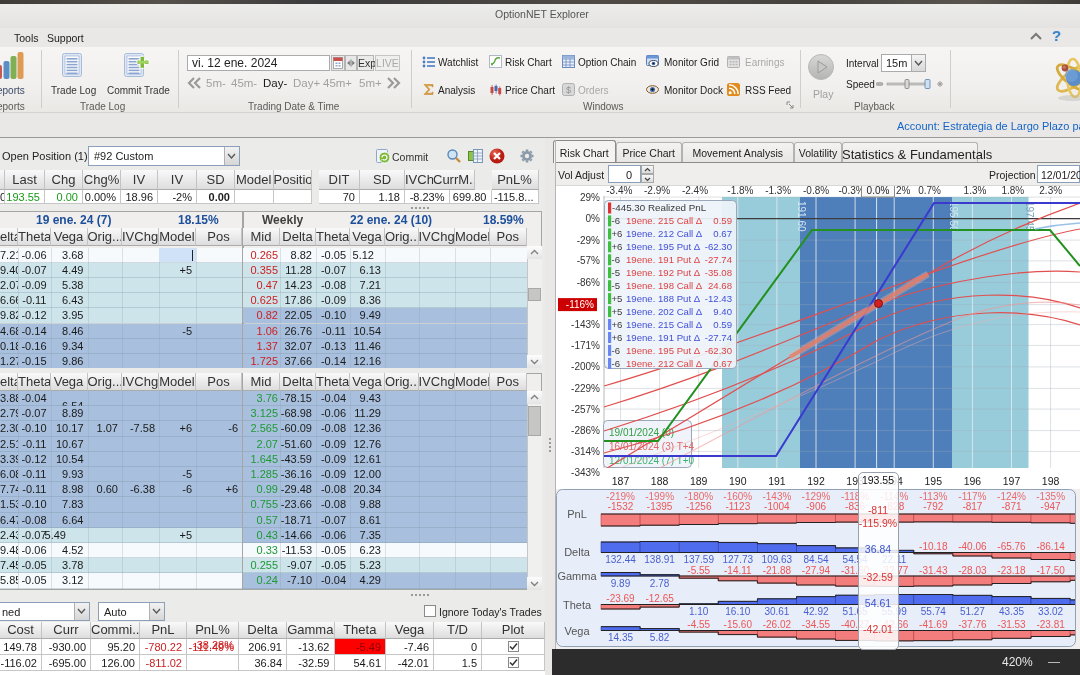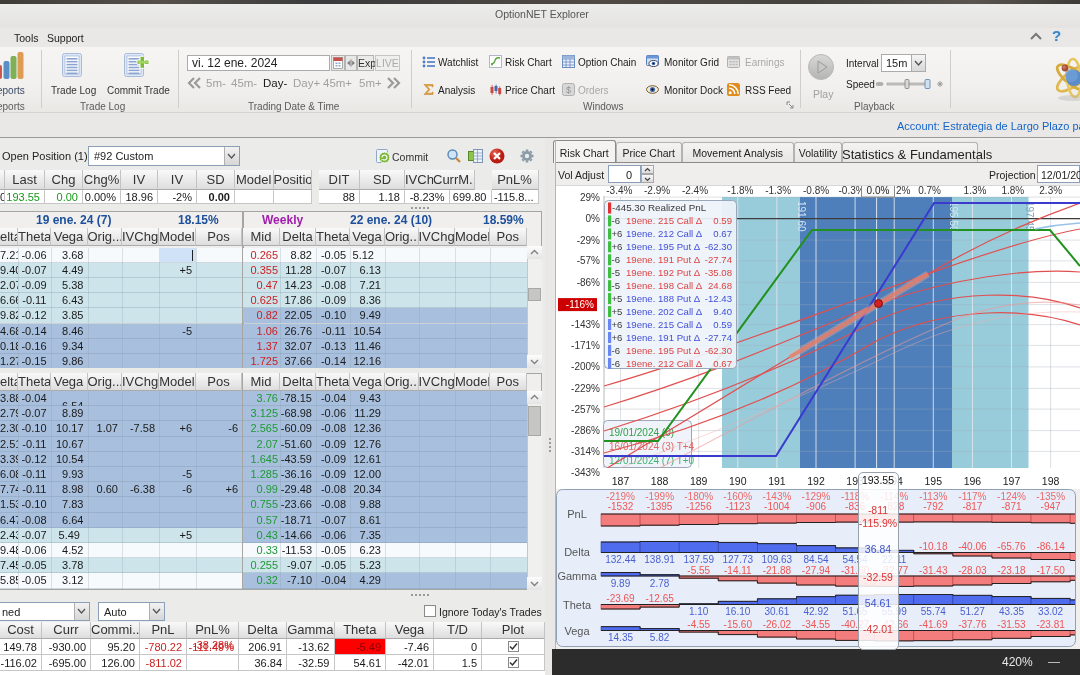--- a/index.html
+++ b/index.html
@@ -281,39 +281,39 @@
 <div class="cell" style="left:83.0px;top:190px;width:37.0px;height:14px;line-height:14px;color:#1a1a1a;padding-right:4px">0.00%</div>
 <div class="ab" style="left:121.0px;top:190px;width:37.0px;height:14px;background:#fff;border-right:1px solid #c6c6c6;border-bottom:1px solid #c6c6c6"></div>
 <div class="cell" style="left:121.0px;top:190px;width:36.0px;height:14px;line-height:14px;color:#1a1a1a;padding-right:4px">18.96</div>
 <div class="ab" style="left:158.0px;top:190px;width:39.0px;height:14px;background:#fff;border-right:1px solid #c6c6c6;border-bottom:1px solid #c6c6c6"></div>
 <div class="cell" style="left:158.0px;top:190px;width:38.0px;height:14px;line-height:14px;color:#1a1a1a;padding-right:4px">-2%</div>
 <div class="ab" style="left:197.0px;top:190px;width:38.0px;height:14px;background:#fff;border-right:1px solid #c6c6c6;border-bottom:1px solid #c6c6c6"></div>
 <div class="cell" style="left:197.0px;top:190px;width:37.0px;height:14px;line-height:14px;color:#1a1a1a;padding-right:4px"><b>0.00</b></div>
 <div class="ab" style="left:235.0px;top:190px;width:38.5px;height:14px;background:#fff;border-right:1px solid #c6c6c6;border-bottom:1px solid #c6c6c6"></div>
 <div class="ab" style="left:273.5px;top:190px;width:38.5px;height:14px;background:#fff;border-right:1px solid #c6c6c6;border-bottom:1px solid #c6c6c6"></div>
 <div class="ab" style="left:319.0px;top:190px;width:41.0px;height:14px;background:#fff;border-right:1px solid #c6c6c6;border-bottom:1px solid #c6c6c6"></div>
-<div class="cell" style="left:319.0px;top:190px;width:40.0px;height:14px;line-height:14px;padding-right:4px">88</div>
+<div class="cell" style="left:319.0px;top:190px;width:40.0px;height:14px;line-height:14px;padding-right:4px">70</div>
 <div class="ab" style="left:360.0px;top:190px;width:45.0px;height:14px;background:#fff;border-right:1px solid #c6c6c6;border-bottom:1px solid #c6c6c6"></div>
 <div class="cell" style="left:360.0px;top:190px;width:44.0px;height:14px;line-height:14px;padding-right:4px">1.18</div>
 <div class="ab" style="left:405.0px;top:190px;width:44.5px;height:14px;background:#fff;border-right:1px solid #c6c6c6;border-bottom:1px solid #c6c6c6"></div>
 <div class="cell" style="left:405.0px;top:190px;width:43.5px;height:14px;line-height:14px;padding-right:4px">-8.23%</div>
 <div class="ab" style="left:449.5px;top:190px;width:42.0px;height:14px;background:#fff;border-right:1px solid #c6c6c6;border-bottom:1px solid #c6c6c6"></div>
 <div class="cell" style="left:449.5px;top:190px;width:41.0px;height:14px;line-height:14px;padding-right:4px">699.80</div>
 <div class="ab" style="left:491.5px;top:190px;width:47.0px;height:14px;background:#fff;border-right:1px solid #c6c6c6;border-bottom:1px solid #c6c6c6"></div>
 <div class="cell" style="left:491.5px;top:190px;width:46.0px;height:14px;line-height:14px;padding-right:4px">-115.8...</div>
 <div class="ab" style="left:411.0px;top:207.0px;width:2px;height:2px;background:#9a9a98"></div>
 <div class="ab" style="left:415.0px;top:207.0px;width:2px;height:2px;background:#9a9a98"></div>
 <div class="ab" style="left:419.0px;top:207.0px;width:2px;height:2px;background:#9a9a98"></div>
 <div class="ab" style="left:423.0px;top:207.0px;width:2px;height:2px;background:#9a9a98"></div>
 <div class="ab" style="left:427.0px;top:207.0px;width:2px;height:2px;background:#9a9a98"></div>
 <div class="ab" style="left:0;top:211px;width:242.5px;height:157px;border:1px solid #a5a5a3;border-left:none;background:#f0efed"></div>
 <div class="ab" style="left:243px;top:211px;width:299px;height:157px;border:1px solid #a5a5a3;background:#f0efed"></div>
 <div class="t" style="left:36px;top:213px;font-size:12px;font-weight:bold;color:#1c4f9c">19 ene. 24 (7)</div>
 <div class="t" style="left:178px;top:213px;font-size:12px;font-weight:bold;color:#1c4f9c">18.15%</div>
-<div class="t" style="left:262px;top:213px;font-size:12px;font-weight:bold;color:#a21caf">Weekly</div>
+<div class="t" style="left:262px;top:213px;font-size:12px;font-weight:bold;color:#404040">Weekly</div>
 <div class="t" style="left:350px;top:213px;font-size:12px;font-weight:bold;color:#1c4f9c">22 ene. 24 (10)</div>
 <div class="t" style="left:483px;top:213px;font-size:12px;font-weight:bold;color:#1c4f9c">18.59%</div>
 <div class="hdrcell" style="left:0.0px;top:228.0px;width:18.0px;height:18.0px;line-height:17px">elta</div>
 <div class="hdrcell" style="left:18.0px;top:228.0px;width:32.5px;height:18.0px;line-height:17px">Theta</div>
 <div class="hdrcell" style="left:50.5px;top:228.0px;width:37.0px;height:18.0px;line-height:17px">Vega</div>
 <div class="hdrcell" style="left:87.5px;top:228.0px;width:34.5px;height:18.0px;line-height:17px">Orig...</div>
 <div class="hdrcell" style="left:122.0px;top:228.0px;width:37.0px;height:18.0px;line-height:17px">IVChg</div>
 <div class="hdrcell" style="left:159.0px;top:228.0px;width:37.0px;height:18.0px;line-height:17px">Model</div>
 <div class="hdrcell" style="left:196.0px;top:228.0px;width:46.0px;height:18.0px;line-height:17px">Pos</div>
 <div class="hdrcell" style="left:243.0px;top:228.0px;width:37.0px;height:18.0px;line-height:17px">Mid</div>
@@ -368,21 +368,21 @@
     <div class="ab" style="left:87.5px;top:47.3px;width:1px;height:15.1px;background:rgba(130,150,165,0.25)"></div>
     <div class="ab" style="left:122.0px;top:47.3px;width:1px;height:15.1px;background:rgba(130,150,165,0.25)"></div>
     <div class="ab" style="left:159.0px;top:47.3px;width:1px;height:15.1px;background:rgba(130,150,165,0.25)"></div>
     <div class="ab" style="left:196.0px;top:47.3px;width:1px;height:15.1px;background:rgba(130,150,165,0.25)"></div>
     <div class="ab" style="left:0.0px;top:61.4px;width:242.0px;height:1px;background:rgba(120,140,160,0.3)"></div>
 <div class="ab" style="left:0.0px;top:62.4px;width:242.0px;height:15.1px;background:#cde4eb"></div>
     <div class="cell" style="left:0.0px;top:62.4px;width:18.0px;height:15px;line-height:15px;color:#1a1a1a;padding-right:2px">9.82</div>
     <div class="ab" style="left:18.0px;top:62.4px;width:1px;height:15.1px;background:rgba(130,150,165,0.25)"></div>
     <div class="cell" style="left:18.0px;top:62.4px;width:32.5px;height:15px;line-height:15px;color:#1a1a1a;padding-right:4px">-0.12</div>
     <div class="ab" style="left:50.5px;top:62.4px;width:1px;height:15.1px;background:rgba(130,150,165,0.25)"></div>
-    <div class="cell" style="left:50.5px;top:62.4px;width:37.0px;height:15px;line-height:15px;color:#1a1a1a;padding-right:4px">3.85</div>
+    <div class="cell" style="left:50.5px;top:62.4px;width:37.0px;height:15px;line-height:15px;color:#1a1a1a;padding-right:4px">3.95</div>
     <div class="ab" style="left:87.5px;top:62.4px;width:1px;height:15.1px;background:rgba(130,150,165,0.25)"></div>
     <div class="ab" style="left:122.0px;top:62.4px;width:1px;height:15.1px;background:rgba(130,150,165,0.25)"></div>
     <div class="ab" style="left:159.0px;top:62.4px;width:1px;height:15.1px;background:rgba(130,150,165,0.25)"></div>
     <div class="ab" style="left:196.0px;top:62.4px;width:1px;height:15.1px;background:rgba(130,150,165,0.25)"></div>
     <div class="ab" style="left:0.0px;top:76.5px;width:242.0px;height:1px;background:rgba(120,140,160,0.3)"></div>
 <div class="ab" style="left:0.0px;top:77.5px;width:242.0px;height:15.1px;background:#a8c0dd"></div>
     <div class="cell" style="left:0.0px;top:77.5px;width:18.0px;height:15px;line-height:15px;color:#1a1a1a;padding-right:2px">4.68</div>
     <div class="ab" style="left:18.0px;top:77.5px;width:1px;height:15.1px;background:rgba(130,150,165,0.25)"></div>
     <div class="cell" style="left:18.0px;top:77.5px;width:32.5px;height:15px;line-height:15px;color:#1a1a1a;padding-right:4px">-0.14</div>
     <div class="ab" style="left:50.5px;top:77.5px;width:1px;height:15.1px;background:rgba(130,150,165,0.25)"></div>
@@ -664,21 +664,21 @@
     <div class="ab" style="left:87.5px;top:121.6px;width:1px;height:15.2px;background:rgba(130,150,165,0.25)"></div>
     <div class="ab" style="left:122.0px;top:121.6px;width:1px;height:15.2px;background:rgba(130,150,165,0.25)"></div>
     <div class="ab" style="left:159.0px;top:121.6px;width:1px;height:15.2px;background:rgba(130,150,165,0.25)"></div>
     <div class="ab" style="left:196.0px;top:121.6px;width:1px;height:15.2px;background:rgba(130,150,165,0.25)"></div>
     <div class="ab" style="left:0.0px;top:135.8px;width:242.0px;height:1px;background:rgba(120,140,160,0.3)"></div>
 <div class="ab" style="left:0.0px;top:136.8px;width:242.0px;height:15.2px;background:#cde4eb"></div>
     <div class="cell" style="left:0.0px;top:136.8px;width:18.0px;height:15px;line-height:15px;color:#1a1a1a;padding-right:2px">2.43</div>
     <div class="ab" style="left:18.0px;top:136.8px;width:1px;height:15.2px;background:rgba(130,150,165,0.25)"></div>
     <div class="cell" style="left:18.0px;top:136.8px;width:32.5px;height:15px;line-height:15px;color:#1a1a1a;padding-right:4px">-0.07</div>
     <div class="ab" style="left:50.5px;top:136.8px;width:1px;height:15.2px;background:rgba(130,150,165,0.25)"></div>
-    <div class="cell" style="left:47px;top:136.8px;width:37.0px;height:20px;line-height:15px;color:#1a1a1a;padding-right:4px">5.49</div>
+    <div class="cell" style="left:33px;top:136.8px;width:37.0px;height:20px;line-height:15px;color:#1a1a1a;padding-right:4px">5.49</div>
     <div class="ab" style="left:87.5px;top:136.8px;width:1px;height:15.2px;background:rgba(130,150,165,0.25)"></div>
     <div class="ab" style="left:122.0px;top:136.8px;width:1px;height:15.2px;background:rgba(130,150,165,0.25)"></div>
     <div class="ab" style="left:159.0px;top:136.8px;width:1px;height:15.2px;background:rgba(130,150,165,0.25)"></div>
     <div class="cell" style="left:159.0px;top:136.8px;width:37.0px;height:15px;line-height:15px;color:#1a1a1a;padding-right:4px">+5</div>
     <div class="ab" style="left:196.0px;top:136.8px;width:1px;height:15.2px;background:rgba(130,150,165,0.25)"></div>
     <div class="ab" style="left:0.0px;top:151.0px;width:242.0px;height:1px;background:rgba(120,140,160,0.3)"></div>
 <div class="ab" style="left:0.0px;top:152.0px;width:242.0px;height:15.2px;background:#f6fafd"></div>
     <div class="cell" style="left:0.0px;top:152.0px;width:18.0px;height:15px;line-height:15px;color:#1a1a1a;padding-right:2px">9.48</div>
     <div class="ab" style="left:18.0px;top:152.0px;width:1px;height:15.2px;background:rgba(130,150,165,0.25)"></div>
     <div class="cell" style="left:18.0px;top:152.0px;width:32.5px;height:15px;line-height:15px;color:#1a1a1a;padding-right:4px">-0.06</div>
@@ -875,21 +875,21 @@
     <div class="cell" style="left:73.0px;top:167.2px;width:34.0px;height:15px;line-height:15px;color:#1a1a1a;padding-right:4px">-0.05</div>
     <div class="ab" style="left:107.0px;top:167.2px;width:1px;height:15.2px;background:rgba(130,150,165,0.25)"></div>
     <div class="cell" style="left:107.0px;top:167.2px;width:35.0px;height:15px;line-height:15px;color:#1a1a1a;padding-right:4px">5.23</div>
     <div class="ab" style="left:142.0px;top:167.2px;width:1px;height:15.2px;background:rgba(130,150,165,0.25)"></div>
     <div class="ab" style="left:175.5px;top:167.2px;width:1px;height:15.2px;background:rgba(130,150,165,0.25)"></div>
     <div class="ab" style="left:212.0px;top:167.2px;width:1px;height:15.2px;background:rgba(130,150,165,0.25)"></div>
     <div class="ab" style="left:247.0px;top:167.2px;width:1px;height:15.2px;background:rgba(130,150,165,0.25)"></div>
     <div class="ab" style="left:283.5px;top:167.2px;width:1px;height:15.2px;background:rgba(130,150,165,0.25)"></div>
     <div class="ab" style="left:0.0px;top:181.4px;width:283.5px;height:1px;background:rgba(120,140,160,0.3)"></div>
 <div class="ab" style="left:0.0px;top:182.4px;width:283.5px;height:15.2px;background:#a8c0dd"></div>
-    <div class="cell" style="left:0.0px;top:182.4px;width:37.0px;height:15px;line-height:15px;color:#1f9935;padding-right:2px">0.32</div>
+    <div class="cell" style="left:0.0px;top:182.4px;width:37.0px;height:15px;line-height:15px;color:#1f9935;padding-right:2px">0.24</div>
     <div class="ab" style="left:37.0px;top:182.4px;width:1px;height:15.2px;background:rgba(130,150,165,0.25)"></div>
     <div class="cell" style="left:37.0px;top:182.4px;width:36.0px;height:15px;line-height:15px;color:#1a1a1a;padding-right:4px">-7.10</div>
     <div class="ab" style="left:73.0px;top:182.4px;width:1px;height:15.2px;background:rgba(130,150,165,0.25)"></div>
     <div class="cell" style="left:73.0px;top:182.4px;width:34.0px;height:15px;line-height:15px;color:#1a1a1a;padding-right:4px">-0.04</div>
     <div class="ab" style="left:107.0px;top:182.4px;width:1px;height:15.2px;background:rgba(130,150,165,0.25)"></div>
     <div class="cell" style="left:107.0px;top:182.4px;width:35.0px;height:15px;line-height:15px;color:#1a1a1a;padding-right:4px">4.29</div>
     <div class="ab" style="left:142.0px;top:182.4px;width:1px;height:15.2px;background:rgba(130,150,165,0.25)"></div>
     <div class="ab" style="left:175.5px;top:182.4px;width:1px;height:15.2px;background:rgba(130,150,165,0.25)"></div>
     <div class="ab" style="left:212.0px;top:182.4px;width:1px;height:15.2px;background:rgba(130,150,165,0.25)"></div>
     <div class="ab" style="left:247.0px;top:182.4px;width:1px;height:15.2px;background:rgba(130,150,165,0.25)"></div>

